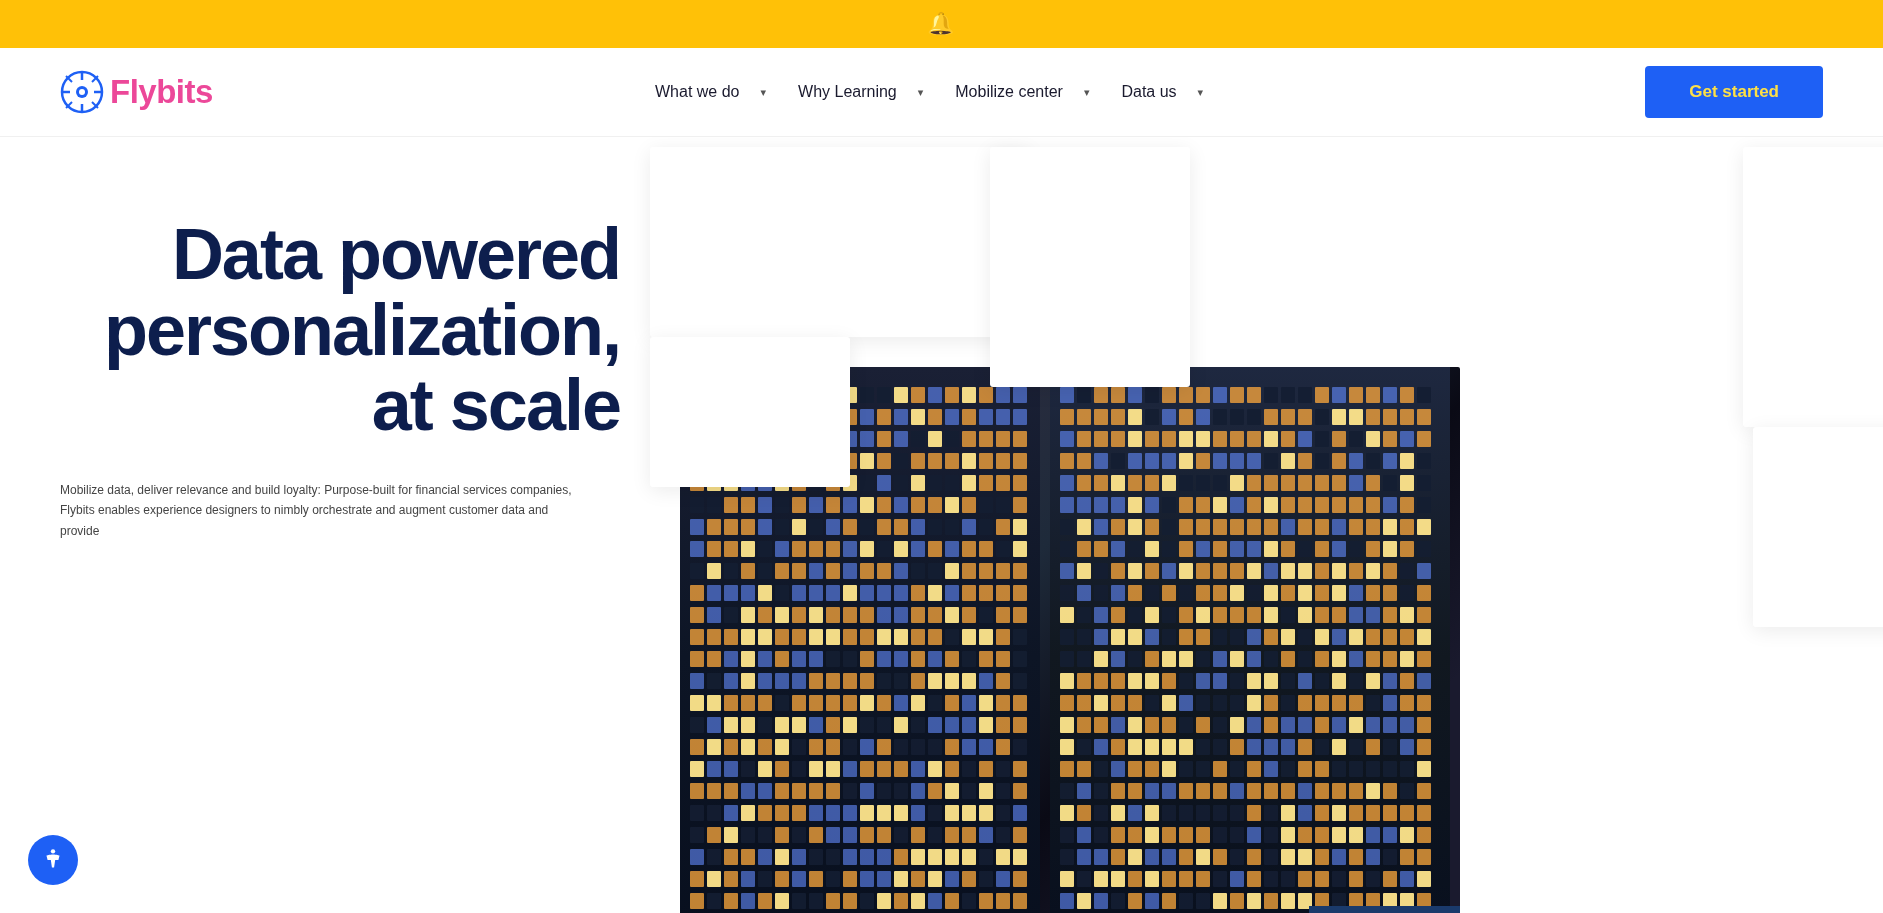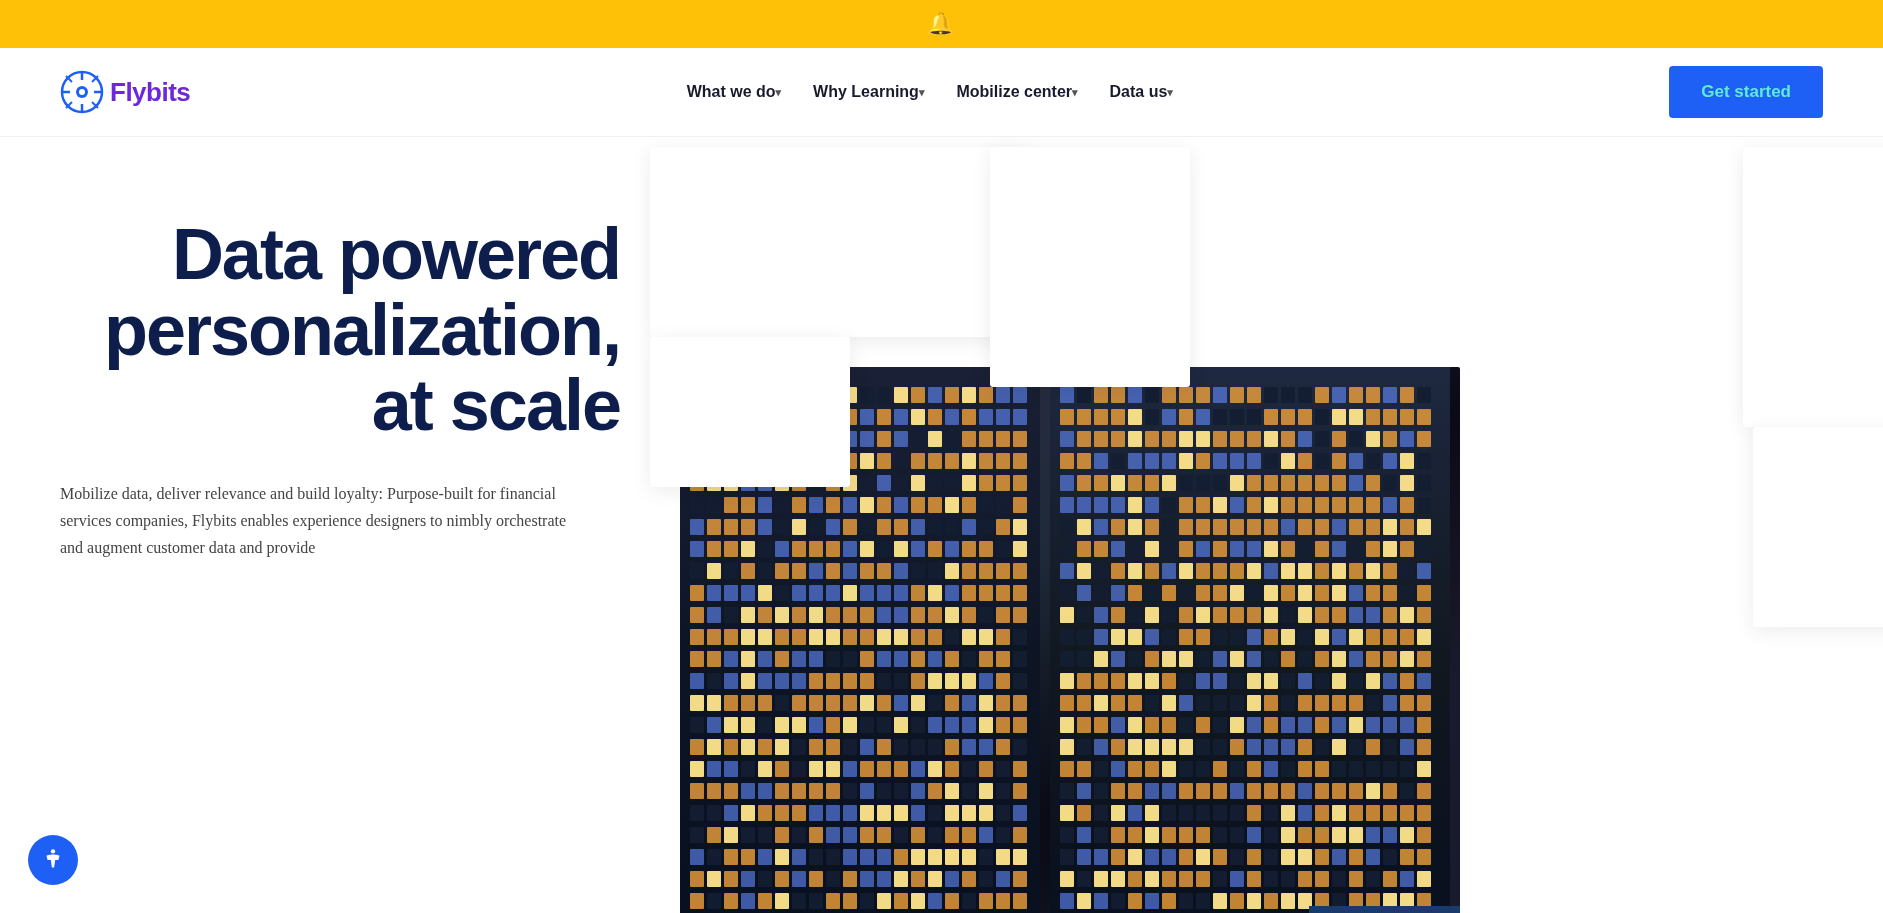--- a/index.html
+++ b/index.html
@@ -41,49 +41,49 @@
       display: flex;
       align-items: center;
       gap: 6px;
       cursor: pointer;
     }
     #logo-icon {
       width: 44px;
       height: 44px;
     }
     #logo-text {
-      font-size: 26px;
+      font-size: 33px;
       font-weight: 700;
-      color: #6d28d9;
+      color: #ec4899;
       letter-spacing: -0.5px;
     }
     #nav-links {
       display: flex;
       align-items: center;
       gap: 32px;
     }
     .nav-item {
       display: flex;
       align-items: center;
-      gap: 0;
+      gap: 21px;
       cursor: pointer;
       font-size: 16px;
       color: #1a1a2e;
-      font-weight: 700;
+      font-weight: 400;
       white-space: nowrap;
     }
     .nav-item .chevron {
       font-size: 11px;
       color: #555;
     }
     #get-started-btn {
       background-color: #1E60F5;
-      color: #5eead4;
+      color: #fde047;
       border: none;
-      padding: 16px 32px;
+      padding: 16px 44px;
       font-size: 17px;
       font-weight: 600;
       border-radius: 4px;
       cursor: pointer;
       white-space: nowrap;
     }
 
     
     #hero {
       display: flex;
@@ -103,25 +103,24 @@
     #hero-title {
       font-size: 72px;
       font-weight: 900;
       color: #0d1e4d;
       line-height: 1.05;
       margin-bottom: 36px;
       letter-spacing: -2px;
       text-align: right;
     }
     #hero-subtitle {
-      font-size: 16px;
+      font-size: 12px;
       color: #444;
       line-height: 1.7;
       max-width: 520px;
-      font-family: Liberation Serif, serif;
     }
 
     
     #hero-image-area {
       flex: 1;
       position: relative;
     }
 
     
     .deco-rect {

